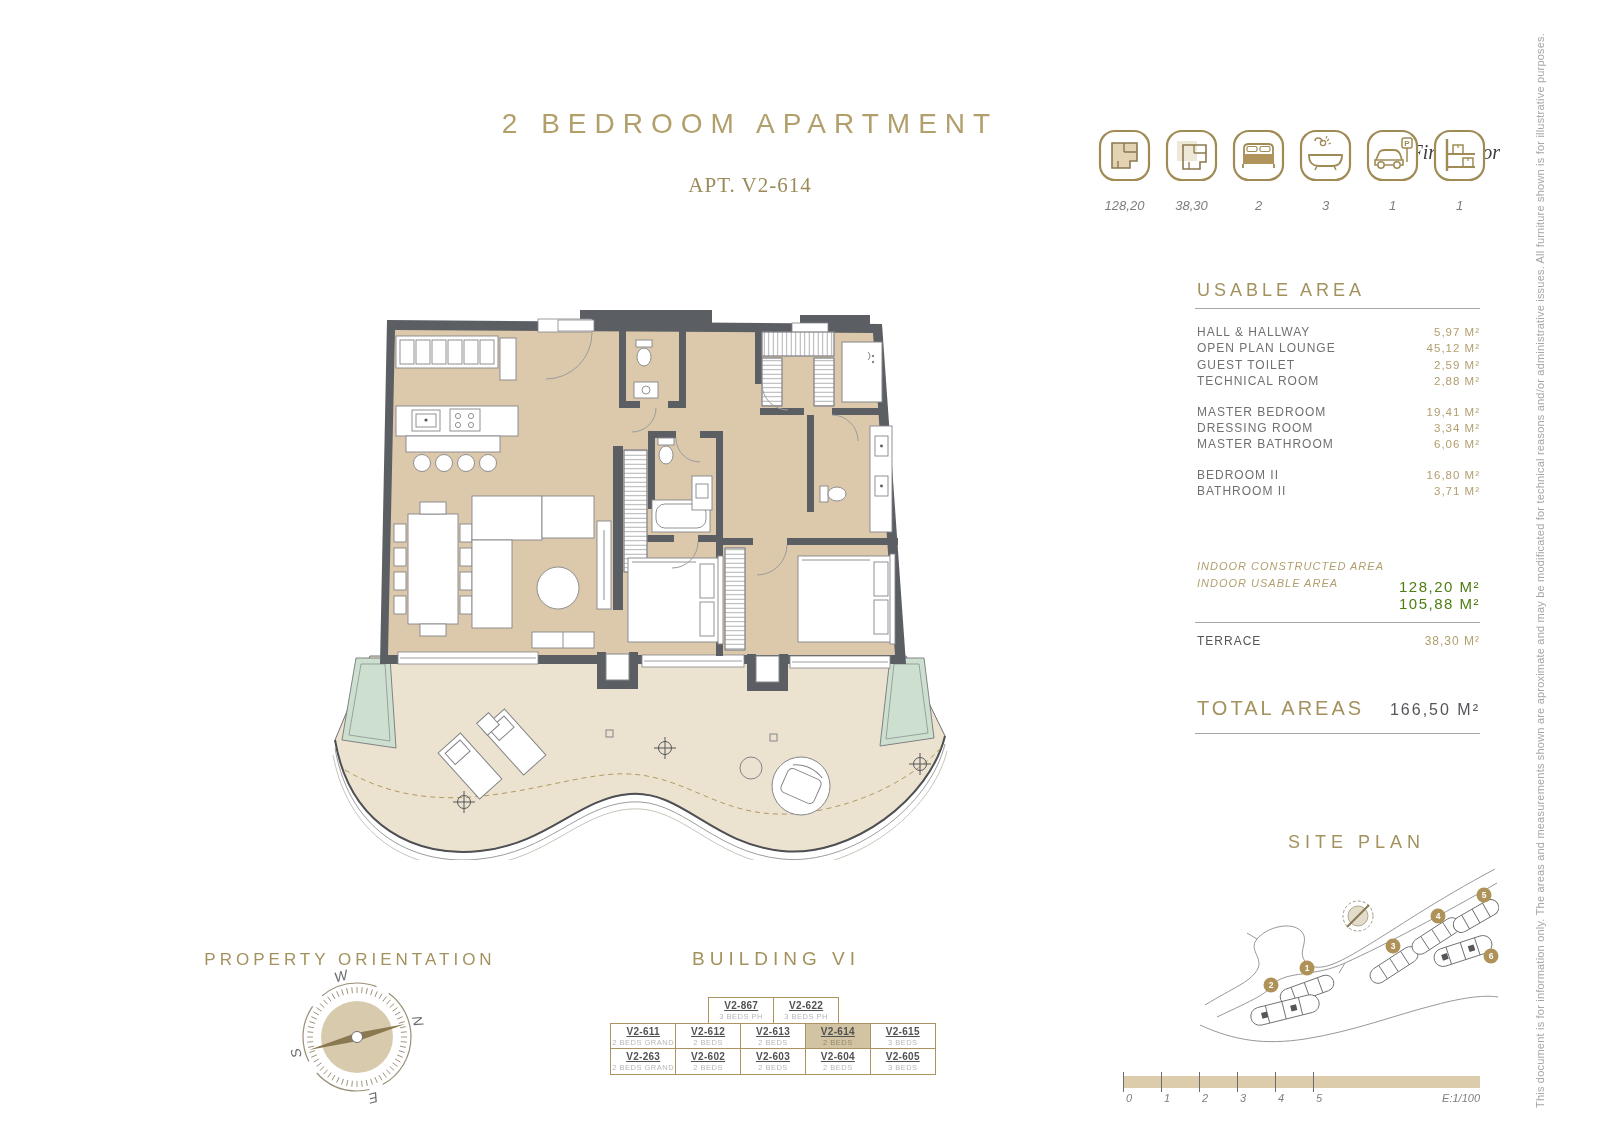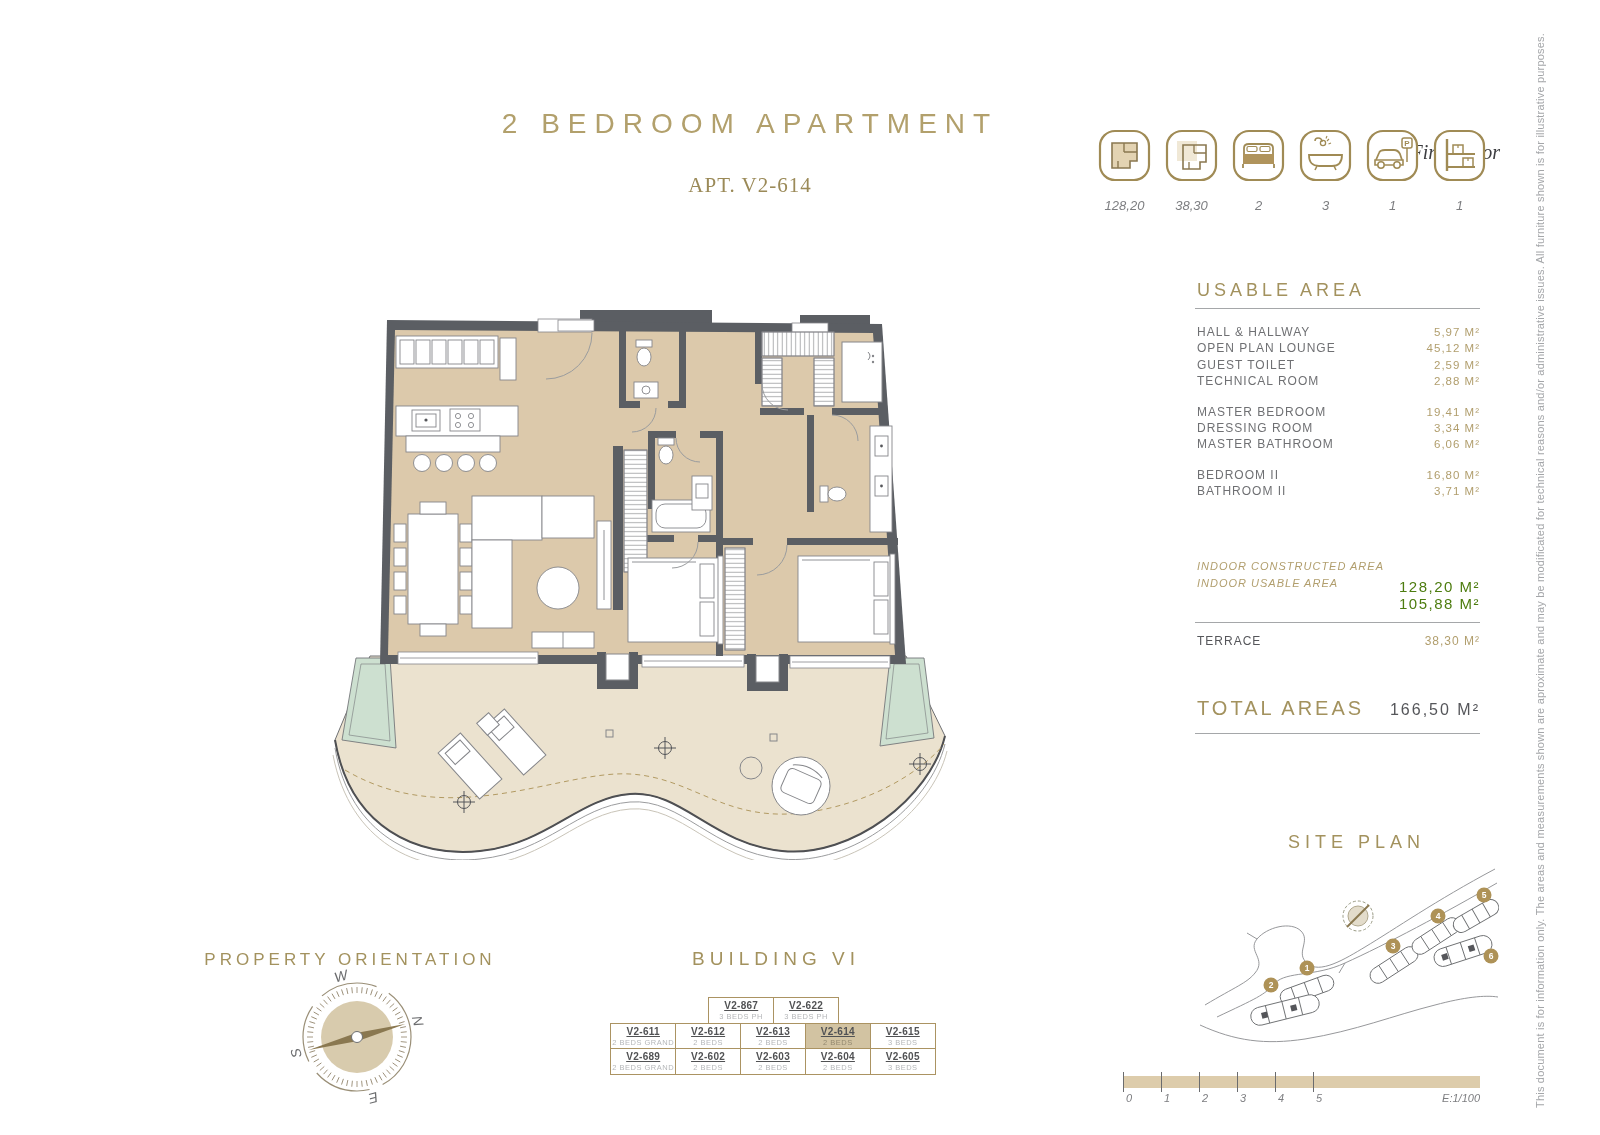--- a/index.html
+++ b/index.html
@@ -559,21 +559,21 @@
       <div class="bvi-code">V2-614</div>
       <div class="bvi-sub">2 BEDS</div>
     </div>
     <div class="bvi-cell">
       <div class="bvi-code">V2-615</div>
       <div class="bvi-sub">3 BEDS</div>
     </div>
   </div>
   <div class="bvi-row">
     <div class="bvi-cell">
-      <div class="bvi-code">V2-689</div>
+      <div class="bvi-code">V2-263</div>
       <div class="bvi-sub">2 BEDS GRAND</div>
     </div>
     <div class="bvi-cell">
       <div class="bvi-code">V2-602</div>
       <div class="bvi-sub">2 BEDS</div>
     </div>
     <div class="bvi-cell">
       <div class="bvi-code">V2-603</div>
       <div class="bvi-sub">2 BEDS</div>
     </div>

